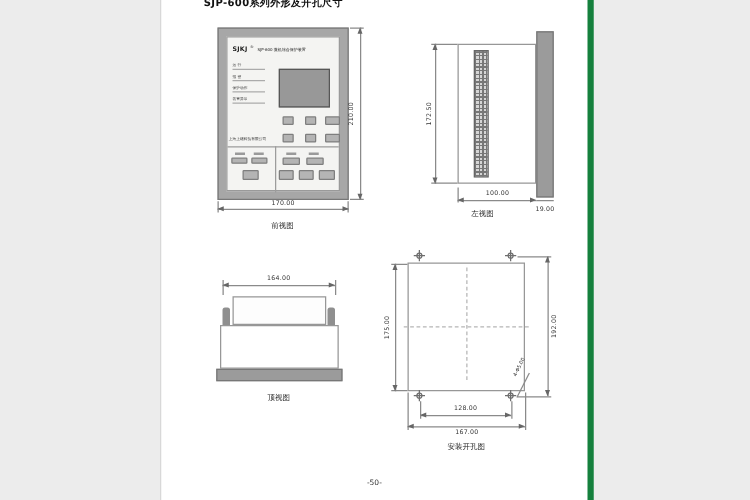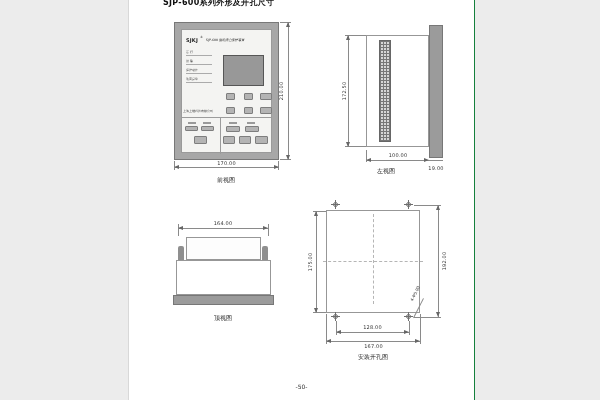--- a/index.html
+++ b/index.html
@@ -1,20 +1,20 @@
 <!DOCTYPE html>
 <html><head>
 <meta charset="utf-8">
 <style>
   * { box-sizing: border-box; margin: 0; padding: 0; }
   html,body { width:600px; height:400px; overflow:hidden; background:#ececec;
               font-family:"DejaVu Sans", sans-serif; }
   .viewport { position:relative; width:600px; height:400px; background:#ececec; }
   .page { position:absolute; left:128px; top:0; width:347px; height:400px;
-          background:#ffffff; border-left:1px solid #d8d8d8; border-right:1px solid #15803d;
+          background:#ffffff; border-left:1px solid #d8d8d8; border-right:5px solid #15803d;
           overflow:hidden; }
   .doc-title { position:absolute; left:34px; top:-3px; font-size:8px; font-weight:bold;
                color:#111; letter-spacing:.3px; white-space:nowrap; }
   
   .hline { position:absolute; height:1px; background:#8a8a8a; }
   .vline { position:absolute; width:1px; background:#8a8a8a; }
   .dash-v { position:absolute; width:0; border-left:1px dashed #b5b5b5; }
   .dash-h { position:absolute; height:0; border-top:1px dashed #b5b5b5; }
   .dim { position:absolute; font-size:5px; color:#333; text-align:center;
          white-space:nowrap; letter-spacing:.2px; }

